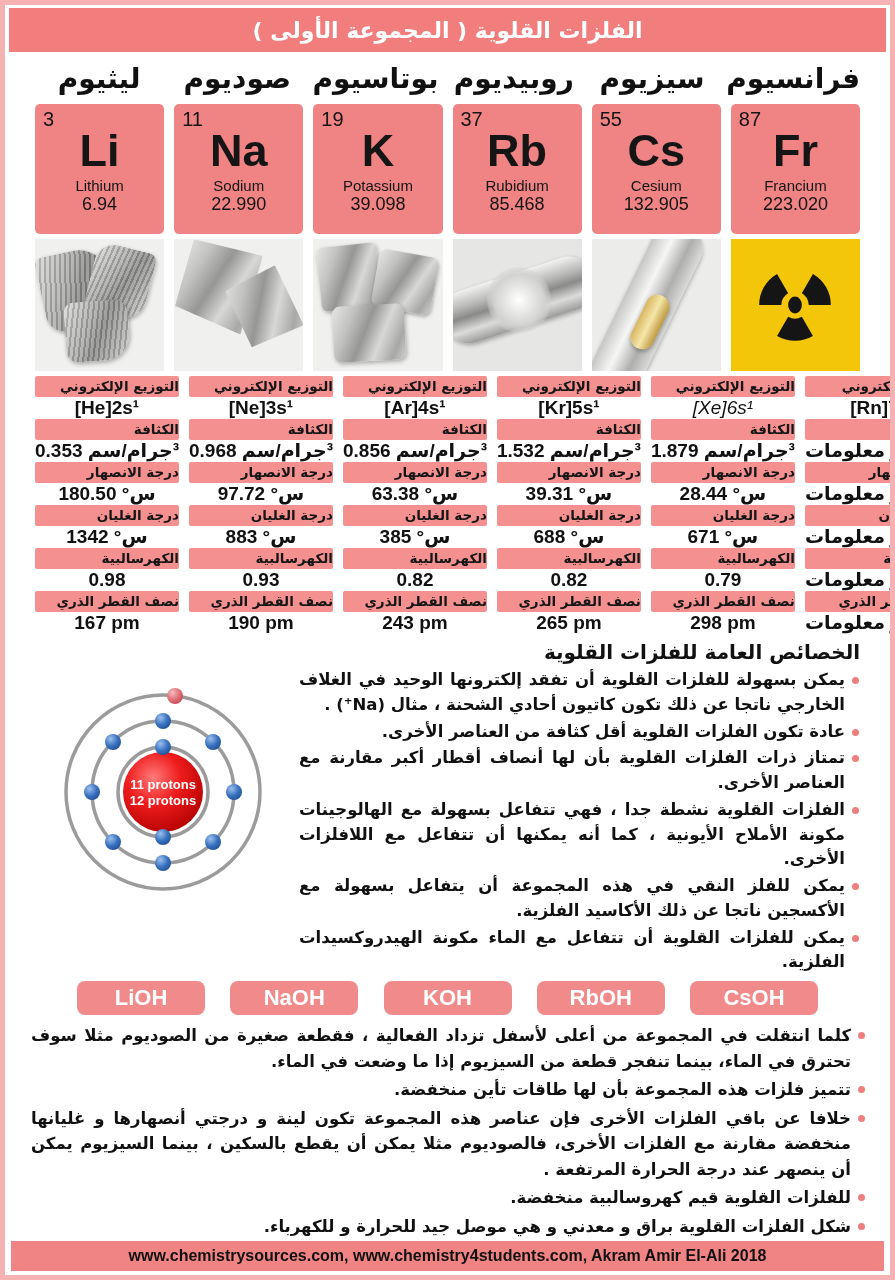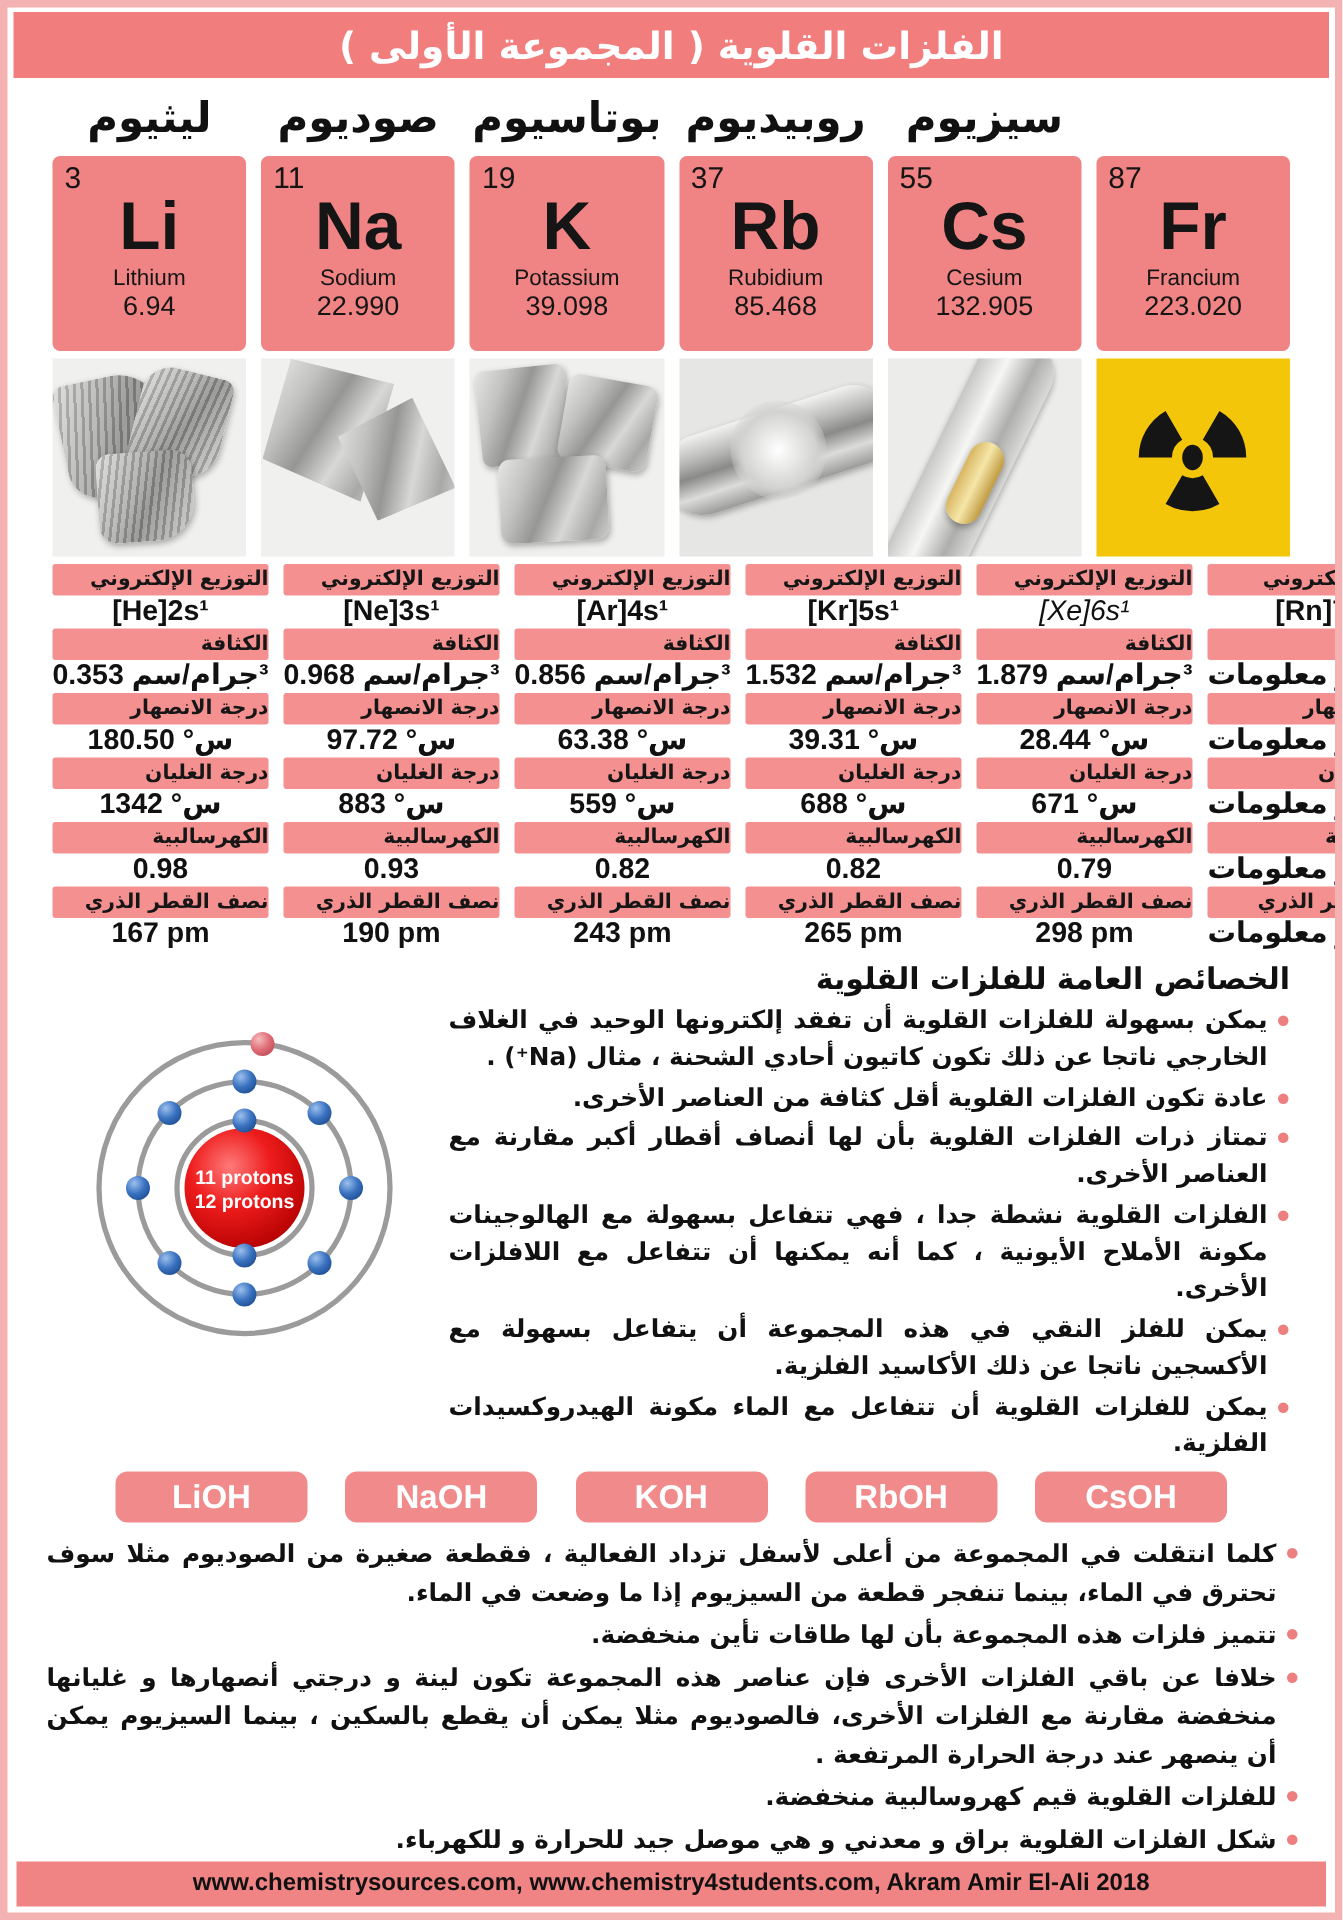--- a/index.html
+++ b/index.html
@@ -1,21 +1,21 @@
 <!DOCTYPE html>
 <html lang="ar"><head>
 <meta charset="utf-8">
 <style>
   * { margin:0; padding:0; box-sizing:border-box; }
   body { width:895px; height:1280px; background:#fff; font-family:"DejaVu Sans",sans-serif; }
   .page { width:895px; height:1280px; background:#fff; border:5px solid #f5b2b2; position:relative; overflow:hidden; }
 
   
   .titlebar { margin:3px 4px 0; height:44px; background:#f17d7d; display:flex; align-items:center; justify-content:center; }
-  .titlebar .t { direction:rtl; color:#fff; font-weight:700; font-size:25px; letter-spacing:.5px; }
+  .titlebar .t { direction:rtl; color:#fff; font-weight:700; font-size:22px; letter-spacing:.5px; }
 
   
   .cols { display:grid; grid-template-columns:repeat(6,1fr); gap:10px; padding:0 30px; }
 
   .name-row { margin-top:4px; }
   .name-row .nm { text-align:center; font-weight:700; font-size:28px; color:#111; line-height:46px; direction:rtl; white-space:nowrap; }
 
   
   .cards { margin-top:2px; }
   .card { background:#f08383; border-radius:5px; height:130px; padding:4px 8px; color:#151515; position:relative; font-family:"Liberation Sans","DejaVu Sans",sans-serif; }
@@ -80,20 +80,21 @@
   <div class="titlebar">
     <div class="t">الفلزات القلوية ( المجموعة الأولى )</div>
   </div>
 
   <div class="cols name-row">
     <div class="nm">ليثيوم</div>
     <div class="nm">صوديوم</div>
     <div class="nm">بوتاسيوم</div>
     <div class="nm">روبيديوم</div>
     <div class="nm">سيزيوم</div>
+    <div class="nm">فرانسيوم</div>
   </div>
 
   <div class="cols cards">
     <div class="card">
       <div class="num">3</div>
       <div class="sym">Li</div>
       <div class="ename">Lithium</div>
       <div class="mass">6.94</div>
     </div>
     <div class="card">
@@ -195,21 +196,21 @@
     </div>
 
     <div class="col">
       <div class="lbl">التوزيع الإلكتروني</div>
       <div class="val">[Ar]4s¹</div>
       <div class="lbl">الكثافة</div>
       <div class="val">0.856 جرام/سم‎³</div>
       <div class="lbl">درجة الانصهار</div>
       <div class="val">63.38 ‎°س</div>
       <div class="lbl">درجة الغليان</div>
-      <div class="val">559 ‎°س</div>
+      <div class="val">385 ‎°س</div>
       <div class="lbl">الكهرسالبية</div>
       <div class="val">0.82</div>
       <div class="lbl">نصف القطر الذري</div>
       <div class="val">243 pm</div>
     </div>
 
     <div class="col">
       <div class="lbl">التوزيع الإلكتروني</div>
       <div class="val">[Kr]5s¹</div>
       <div class="lbl">الكثافة</div>

